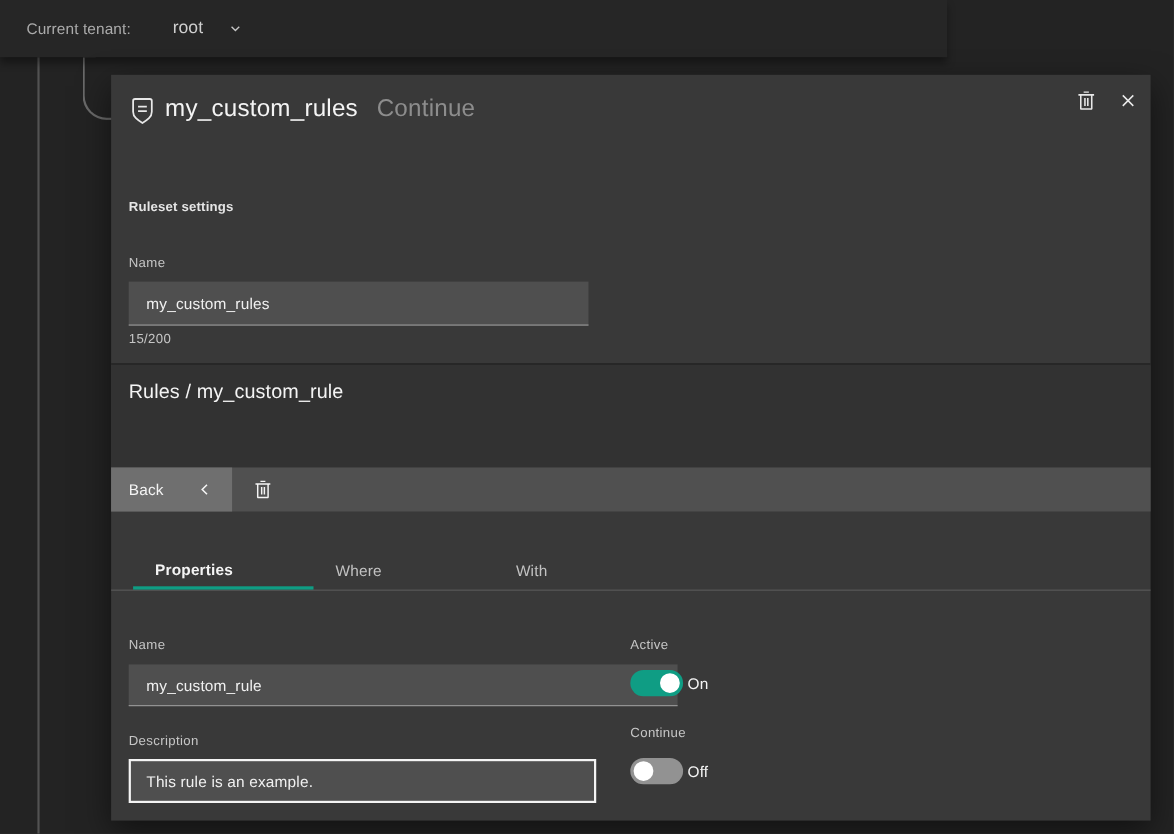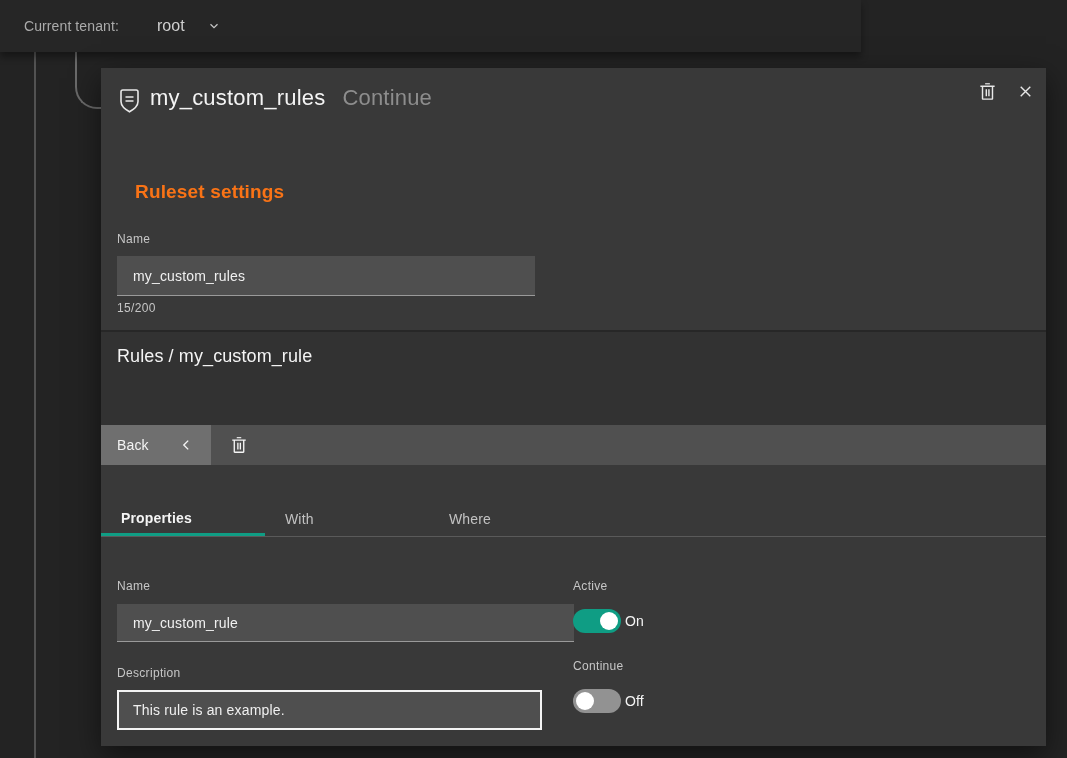--- a/index.html
+++ b/index.html
@@ -56,22 +56,22 @@
   .modal-subtitle { margin-left:17px; color:#8d8d8d; }
   .icon-btn {
     position:absolute; width:34px; height:34px; top:6px;
     background:transparent; border:none; cursor:pointer; color:#e8e8e8;
     display:flex; align-items:center; justify-content:center;
   }
   .icon-btn.trash { right:42px; }
   .icon-btn.close { right:4px; }
   
   .section-heading {
-    position:absolute; left:34px; top:113px;
-    font-size:19px; font-weight:bold; color:#f97316; letter-spacing:.16px;
+    position:absolute; left:16px; top:113px;
+    font-size:12px; font-weight:bold; color:#e5e5e5; letter-spacing:.16px;
   }
   .field-label { position:absolute; font-size:12px; color:#c6c6c6; letter-spacing:.32px; }
   .lbl-rs-name { left:16px; top:164px; }
   .text-input {
     position:absolute; height:40px;
     background:#4f4f4f; border:none; border-bottom:1px solid #9a9a9a;
     color:#f0f0f0; font-size:14px; font-family:inherit;
     padding:0 16px; outline:none; letter-spacing:.16px;
   }
   .inp-rs-name { left:16px; top:188px; width:418px; }
@@ -98,36 +98,36 @@
     padding:0 18px 0 16px;
     gap:28px;
   }
   .toolbar-trash-btn {
     width:56px; background:transparent; border:none; cursor:pointer;
     color:#f4f4f4; display:flex; align-items:center; justify-content:center;
   }
   
   .tabs {
     position:absolute; left:0; top:422px; width:100%; height:47px;
-    display:flex; padding-left:0;
+    display:flex; padding-left:20px;
     border-bottom:1px solid #5a5a5a;
   }
   .tab {
     width:164px; background:transparent; border:none; cursor:pointer;
     font-family:inherit; font-size:14px; letter-spacing:.16px;
     color:#c2c2c2; text-align:left; padding:12px 0 0 20px;
     display:flex; align-items:center;
   }
   .tab.active {
     color:#f4f4f4; font-weight:bold;
     border-bottom:3px solid var(--accent, #0f9d84);
   }
   
   .lbl-rule-name { left:16px; top:511px; }
-  .inp-rule-name { left:16px; top:536px; width:457px; height:38px; }
+  .inp-rule-name { left:16px; top:536px; width:499px; height:38px; }
   .lbl-rule-desc { left:16px; top:598px; }
   .inp-rule-desc {
     left:16px; top:622px; width:425px; height:40px;
     border:2px solid #f4f4f4; padding:0 14px;
   }
   .lbl-active { left:472px; top:511px; }
   .lbl-continue { left:472px; top:591px; }
   .toggle-row {
     position:absolute; display:flex; align-items:center; gap:4px;
   }
@@ -215,24 +215,24 @@
         <path d="M6.4 6h1.2v6H6.4zM8.6 6h1.2v6H8.6z"></path>
       </svg>
     </button>
   </div>
 
   <nav class="tabs">
     <button class="tab active">
         <span>Properties</span>
       </button>
     <button class="tab">
+        <span>Where</span>
+      </button>
+    <button class="tab">
         <span>With</span>
-      </button>
-    <button class="tab">
-        <span>Where</span>
       </button>
   </nav>
 
   <label class="field-label lbl-rule-name">Name</label>
   <input class="text-input inp-rule-name" type="text" value="my_custom_rule" style="">
 
   <label class="field-label lbl-rule-desc">Description</label>
   <input class="text-input inp-rule-desc" type="text" value="This rule is an example." style="">
 
   <label class="field-label lbl-active">Active</label>

